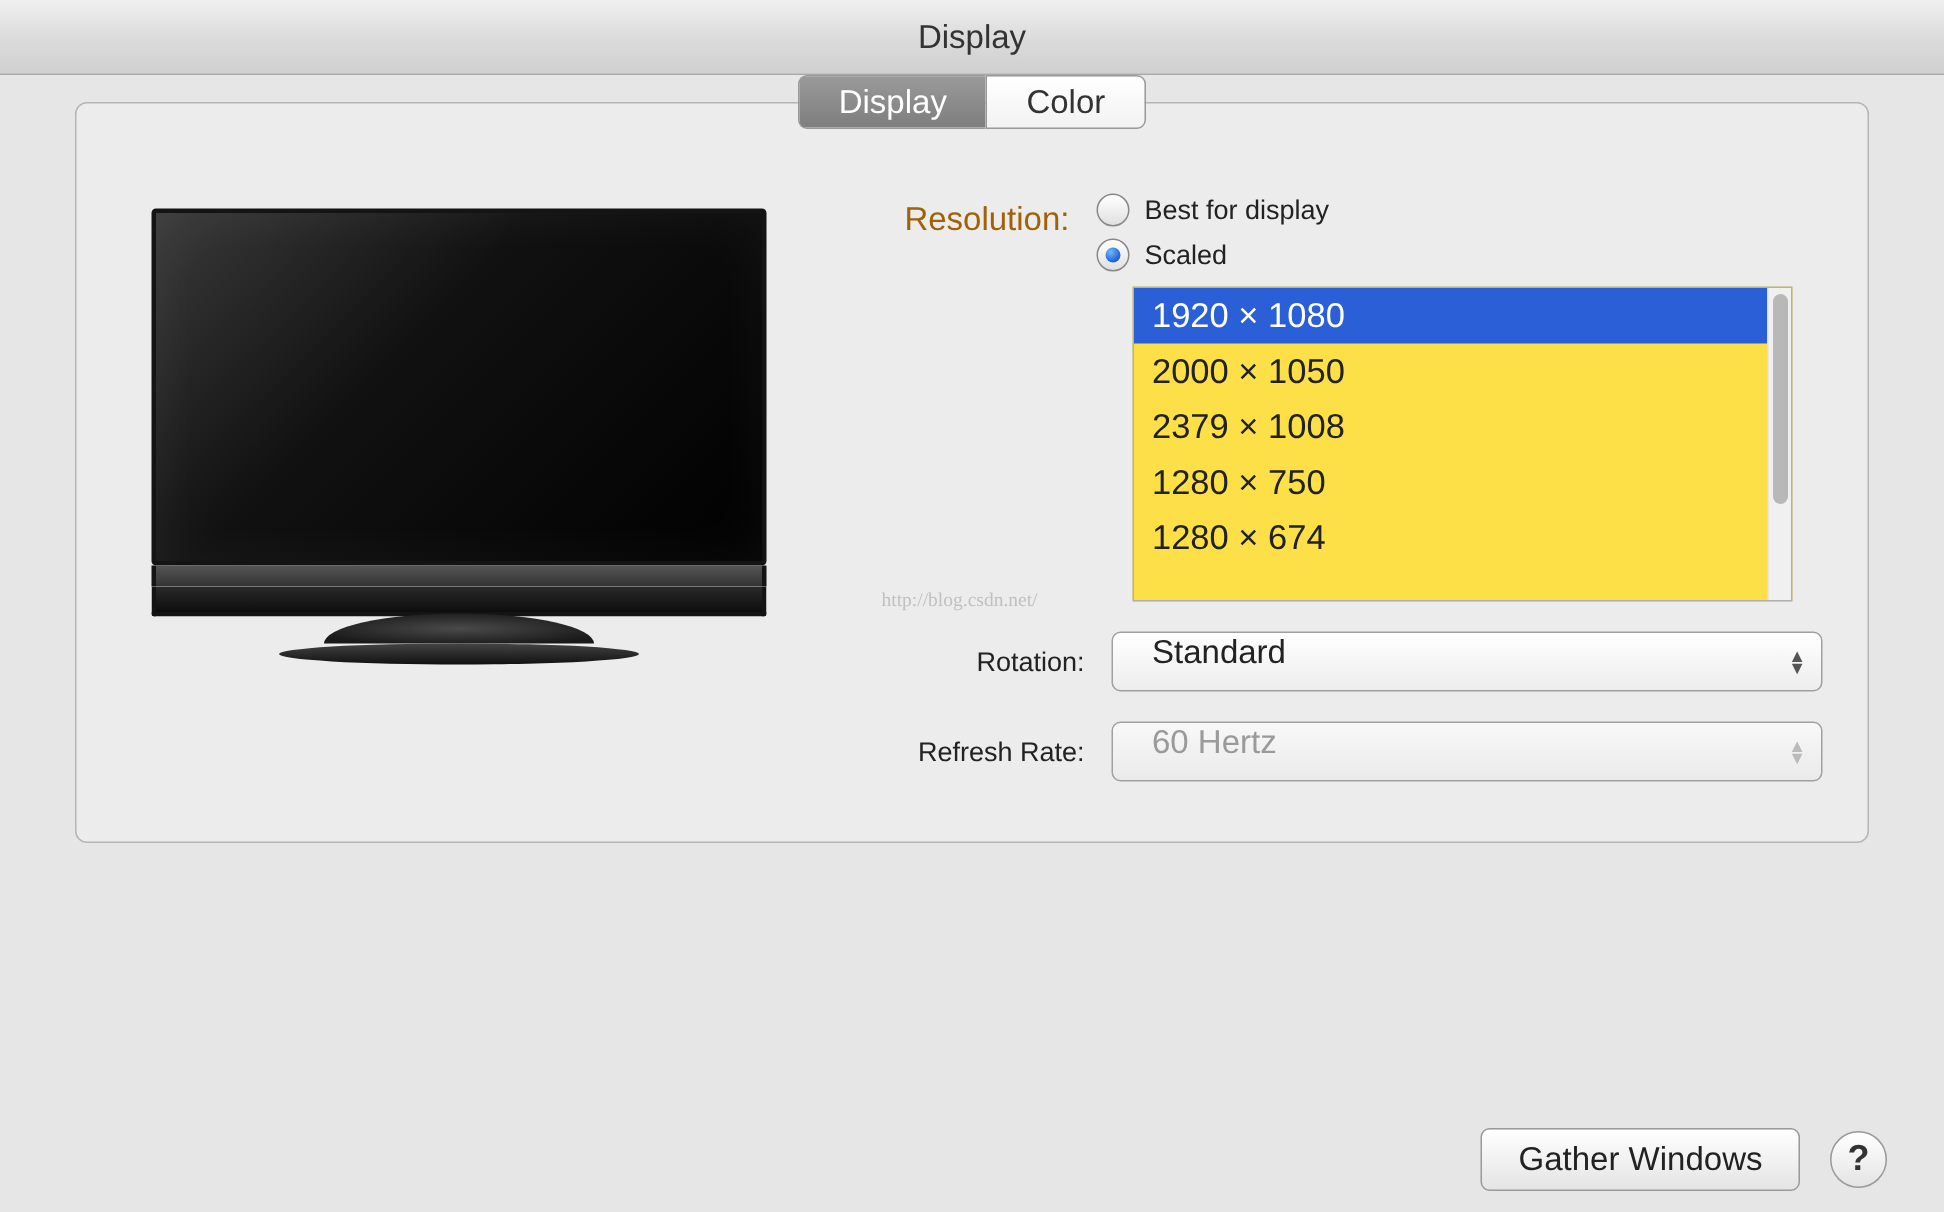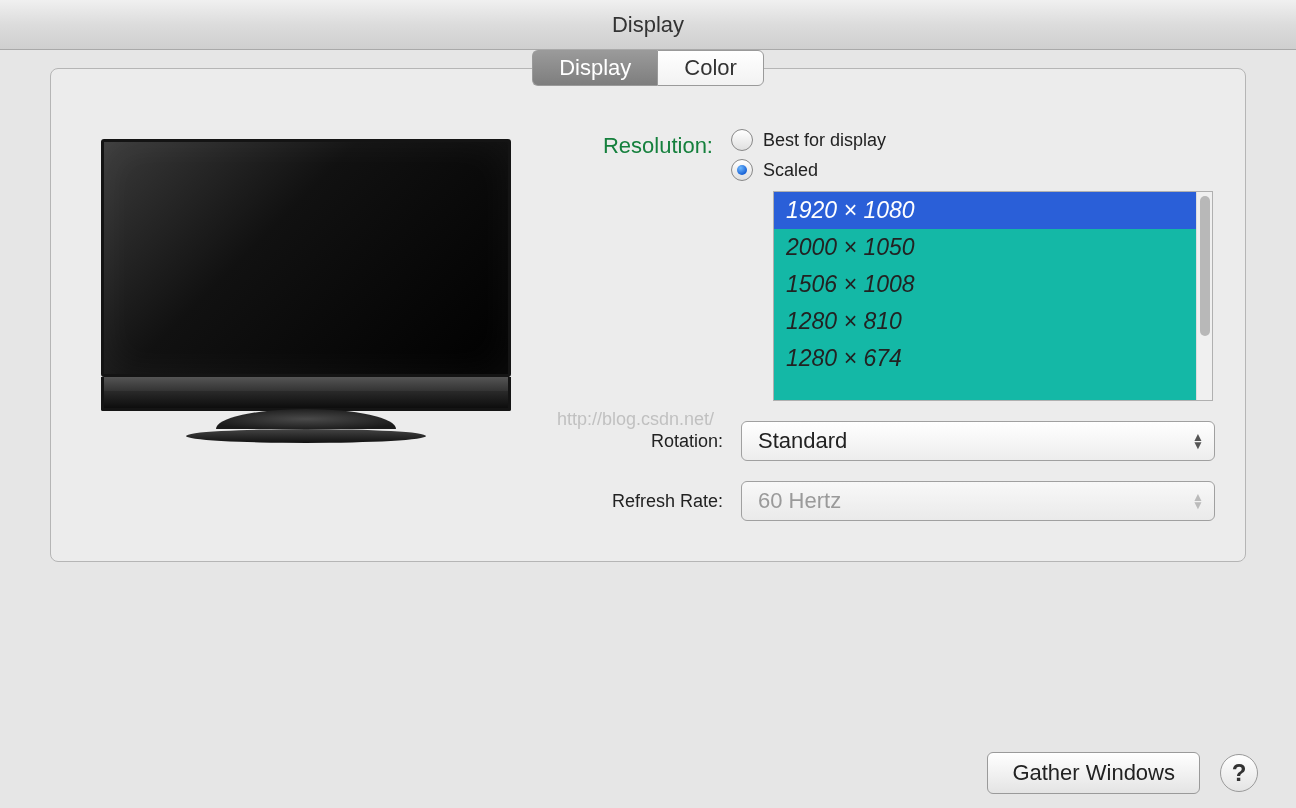--- a/index.html
+++ b/index.html
@@ -119,21 +119,21 @@
   }
   .row {
     display: flex;
     align-items: flex-start;
     margin-bottom: 12px;
   }
   .row-label {
     width: 160px;
     text-align: right;
     font-size: 22px;
-    color: #15803d;
+    color: #a16207;
     padding-right: 18px;
     padding-top: 4px;
   }
   .row-value {
     flex: 1;
   }
   .radio-option {
     display: flex;
     align-items: center;
     font-size: 18px;
@@ -155,27 +155,26 @@
   .radio.selected::after {
     content: "";
     width: 10px;
     height: 10px;
     border-radius: 50%;
     background: radial-gradient(circle at 35% 30%, #6fb9ff, #1a63d6 70%);
     display: block;
   }
   .listbox-wrap {
     margin-top: 10px;
-    margin-left: 42px;
+    margin-left: 24px;
     display: flex;
     border: 1px solid #b0b0b0;
-    background: #14b8a6;
+    background: #fde047;
     height: 210px;
     width: 440px;
-    font-style: italic;
   }
   .listbox {
     flex: 1;
     overflow: hidden;
   }
   .listbox-item {
     padding: 5px 12px;
     font-size: 23px;
     color: #222;
     cursor: pointer;
@@ -213,22 +212,21 @@
     padding-right: 18px;
   }
   .select-box {
     flex: 1;
     max-width: 480px;
     height: 40px;
     border: 1px solid #a0a0a0;
     border-radius: 6px;
     background: linear-gradient(to bottom, #ffffff, #ededed);
     display: flex;
-    align-items: center;
-    padding: 0 16px;
+    padding: 0 26px;
     font-size: 22px;
     color: #222;
     position: relative;
     cursor: pointer;
   }
   .select-box.disabled {
     color: #9a9a9a;
     background: linear-gradient(to bottom, #f8f8f8, #eaeaea);
     cursor: default;
   }
@@ -274,24 +272,24 @@
     align-items: center;
     justify-content: center;
     font-size: 24px;
     font-weight: bold;
     color: #333;
     cursor: pointer;
   }
   .watermark {
     position: absolute;
     left: 50%;
-    top: 409px;
+    top: 392px;
     transform: translateX(-58%);
-    font-family: Liberation Sans, sans-serif;
-    font-size: 18px;
+    font-family: Liberation Serif, serif;
+    font-size: 13px;
     color: rgba(140,140,140,0.45);
     pointer-events: none;
   }
 </style>
 </head>
 <body>
 
 <div class="titlebar">
   <span>Display</span>
 </div>
@@ -327,22 +325,22 @@
             </div>
             <div class="radio-option">
               <span class="radio selected"></span>
               <span>Scaled</span>
             </div>
 
             <div class="listbox-wrap">
               <div class="listbox">
                 <div class="listbox-item selected">1920 × 1080</div>
                 <div class="listbox-item">2000 × 1050</div>
-                <div class="listbox-item">1506 × 1008</div>
-                <div class="listbox-item">1280 × 810</div>
+                <div class="listbox-item">2379 × 1008</div>
+                <div class="listbox-item">1280 × 750</div>
                 <div class="listbox-item">1280 × 674</div>
               </div>
               <div class="scrollbar-track">
                 <div class="scrollbar-thumb"></div>
               </div>
             </div>
           </div>
         </div>
 
         <div class="select-row">

